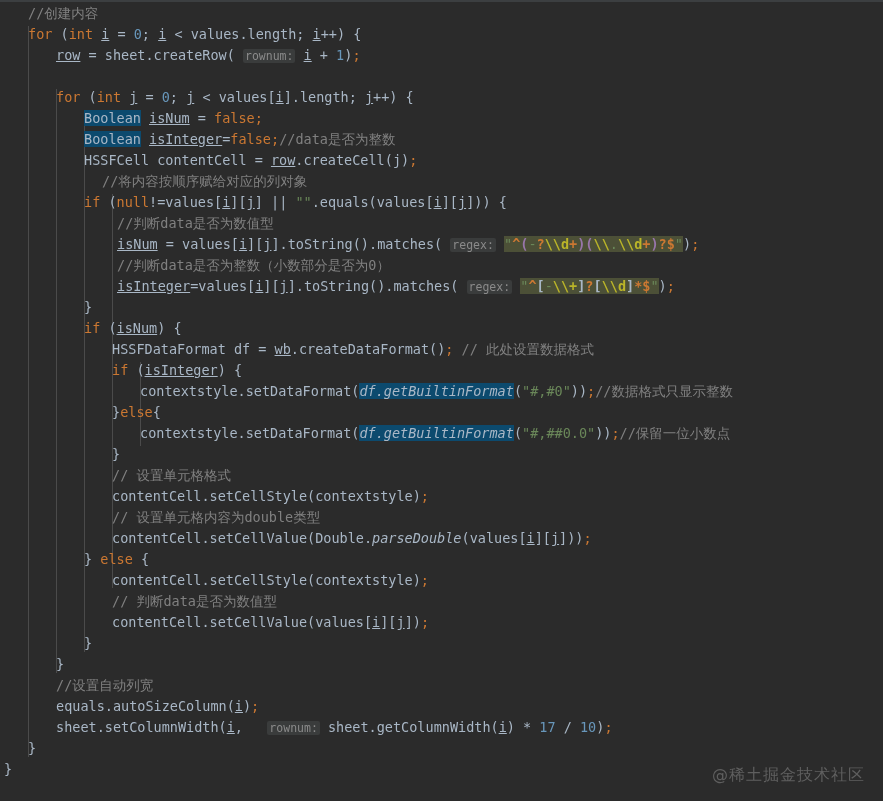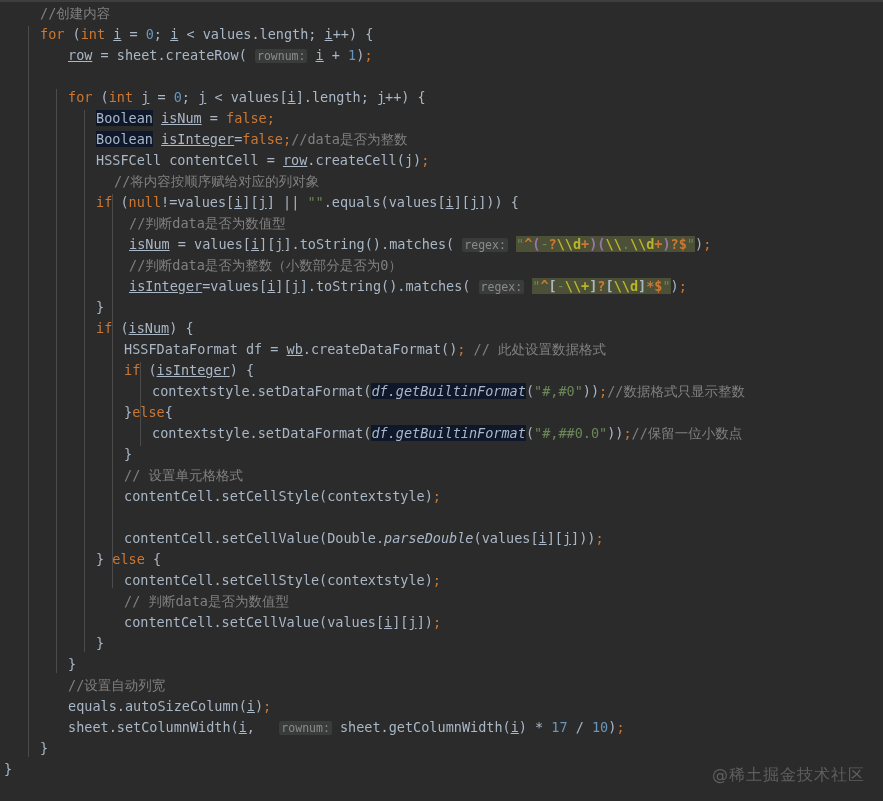--- a/index.html
+++ b/index.html
@@ -27,21 +27,21 @@
   }
   #code {
     position: absolute;
     top: 3px;
     left: 0;
     width: 883px;
   }
   .ln {
     height: 21px;
     white-space: pre;
-    padding-left: 12px;
+    padding-left: 0;
   }
   
   .guide {
     position: absolute;
     width: 1px;
     background: #4b4b4b;
   }
 
   
   .kw   { color: #cc7832; }
@@ -58,21 +58,21 @@
   .hint {
     color: #8a8a8a;
     background: #3a3c3c;
     font-size: 11.5px;
     border-radius: 2px;
     padding: 0 2px;
   }
 
   
   .hl {
-    background: #0f172a;
+    background: #0c4a6e;
   }
   
   .rxhl {
     background: #4c5037;
   }
   .rx-anchor { color: #cc7832; font-weight: bold; }
   .rx-esc    { color: #bbb529; font-weight: bold; }
   .rx-group  { color: #9876aa; font-weight: bold; }
   .rx-cls    { color: #a9b7c6; font-weight: bold; }
   .rx-quant  { color: #cc7832; font-weight: bold; }
@@ -147,21 +147,21 @@
     <div class="ln"><span style="padding-left:112px"></span><span>}</span><span class="kw">else</span><span>{</span></div>
 
     <div class="ln"><span style="padding-left:140px"></span><span>contextstyle.setDataFormat(</span><span class="hl ital">df.getBuiltinFormat</span><span>(</span><span class="str">"#,##0.0"</span><span>))</span><span class="semi">;</span><span class="cmt">//保留一位小数点</span></div>
 
     <div class="ln"><span style="padding-left:112px"></span><span>}</span></div>
 
     <div class="ln"><span style="padding-left:112px"></span><span class="cmt">// 设置单元格格式</span></div>
 
     <div class="ln"><span style="padding-left:112px"></span><span>contentCell.setCellStyle(contextstyle)</span><span class="semi">;</span></div>
 
-    <div class="ln"><span style="padding-left:112px"></span></div>
+    <div class="ln"><span style="padding-left:112px"></span><span class="cmt">// 设置单元格内容为double类型</span></div>
 
     <div class="ln"><span style="padding-left:112px"></span><span>contentCell.setCellValue(Double.</span><span class="ital">parseDouble</span><span>(values[</span><span class="fld">i</span><span>][</span><span class="fld">j</span><span>]))</span><span class="semi">;</span></div>
 
     <div class="ln"><span style="padding-left:84px"></span><span>} </span><span class="kw">else</span><span> {</span></div>
 
     <div class="ln"><span style="padding-left:112px"></span><span>contentCell.setCellStyle(contextstyle)</span><span class="semi">;</span></div>
 
     <div class="ln"><span style="padding-left:112px"></span><span class="cmt">// 判断data是否为数值型</span></div>
 
     <div class="ln"><span style="padding-left:112px"></span><span>contentCell.setCellValue(values[</span><span class="fld">i</span><span>][</span><span class="fld">j</span><span>])</span><span class="semi">;</span></div>

